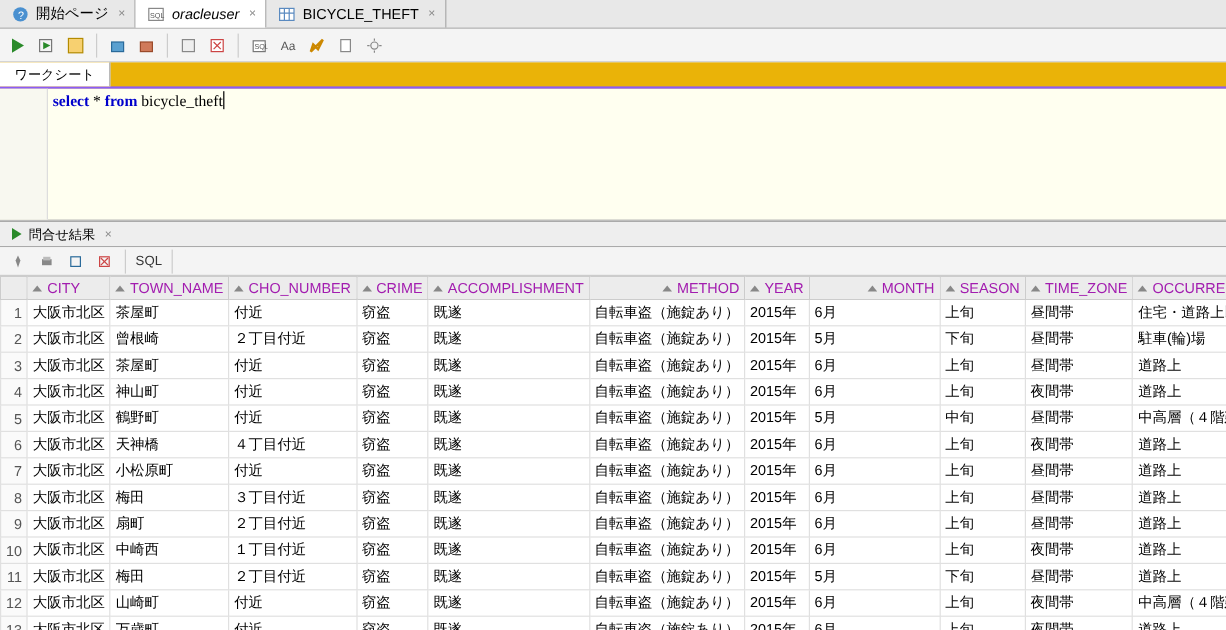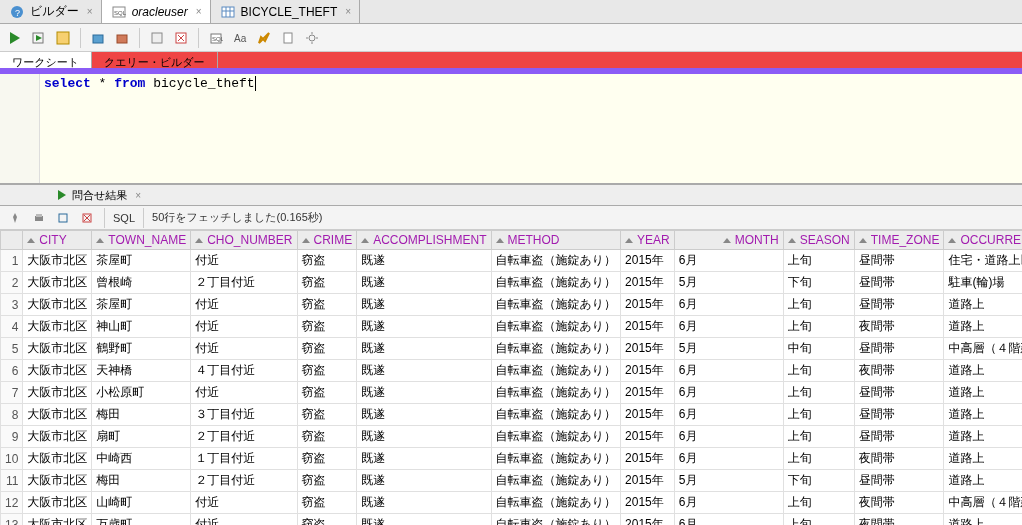--- a/index.html
+++ b/index.html
@@ -4,30 +4,30 @@
 <style>
 * { box-sizing: border-box; margin: 0; padding: 0; }
 body { font-family: Arial, "Hiragino Sans", sans-serif; font-size: 12px; background: #f0f0f0; color: #000; width: 1022px; height: 525px; overflow: hidden; }
 .top-tabs { display: flex; background: #e8e8e8; border-bottom: 1px solid #aaa; height: 24px; }
 .top-tab { display: flex; align-items: center; padding: 0 8px; border-right: 1px solid #aaa; gap: 4px; cursor: pointer; }
 .top-tab.active { background: #fff; }
 .tab-close { color: #888; font-size: 10px; margin-left: 4px; }
 .toolbar { display: flex; align-items: center; padding: 2px 6px; background: #f4f4f4; border-bottom: 1px solid #ccc; gap: 6px; height: 28px; }
 .tb-sep { width: 1px; height: 20px; background: #ccc; margin: 0 2px; }
 .tb-icon { width: 18px; height: 18px; display: flex; align-items: center; justify-content: center; cursor: pointer; }
-.sub-tabs { display: flex; background: #ef4444; border-bottom: 6px solid #8b5cf6; height: 22px; }
+.sub-tabs { display: flex; background: #eab308; border-bottom: 2px solid #8b5cf6; height: 22px; }
 .sub-tab { padding: 3px 12px; border-right: 1px solid #aaa; cursor: pointer; font-size: 11px; }
 .sub-tab.active { background: #fff; }
 .editor { display: flex; background: #fffff0; height: 110px; border-bottom: 1px solid #aaa; }
 .gutter { width: 40px; background: #f8f8f0; border-right: 1px solid #ddd; }
-.code { padding: 2px 4px; font-family: Liberation Mono, monospace; font-size: 13px; }
+.code { padding: 2px 4px; font-family: Liberation Serif, serif; font-size: 13px; }
 .kw { color: #0000cc; font-weight: bold; }
 .cursor { border-right: 1px solid #000; }
 .result-tab-bar { display: flex; align-items: center; background: #eee; border-top: 1px solid #aaa; border-bottom: 1px solid #aaa; height: 22px; }
-.result-tab { display: flex; align-items: center; padding: 2px 8px; gap: 4px; font-size: 11px; margin-left: 48px; }
+.result-tab { display: flex; align-items: center; padding: 2px 8px; gap: 4px; font-size: 11px; }
 .status-bar { display: flex; align-items: center; padding: 2px 6px; background: #f4f4f4; border-bottom: 1px solid #ccc; gap: 6px; height: 24px; }
 .status-text { color: #333; font-size: 11px; }
 .grid-wrap { overflow: hidden; background: #fff; }
 table { border-collapse: collapse; width: 100%; font-size: 12px; }
 th { background: #ececec; border: 1px solid #ccc; padding: 2px 4px; text-align: left; font-weight: normal; color: #a21caf; white-space: nowrap; position: relative; }
 th .sort { width: 0; height: 0; border-left: 4px solid transparent; border-right: 4px solid transparent; border-bottom: 5px solid #888; display: inline-block; margin-right: 4px; vertical-align: middle; }
 td { border: 1px solid #e0e0e0; padding: 2px 4px; white-space: nowrap; }
 td.rownum { text-align: right; color: #555; background: #fafafa; width: 34px; }
 svg { display: block; }
 </style>
@@ -35,21 +35,21 @@
 <body>
 
 <div class="top-tabs" id="top-tabs">
     <div class="top-tab">
       <span class="tb-icon">
         <svg width="14" height="14">
           <circle cx="7" cy="7" r="6" fill="#4a90d0"></circle>
           <text x="5" y="11" font-size="9" fill="#fff">?</text>
         </svg>
       </span>
-      <span style="">ビルダー</span>
+      <span style="">開始ページ</span>
       <span class="tab-close">×</span>
     </div>
     <div class="top-tab active">
       <span class="tb-icon">
         <svg width="14" height="14">
           <rect x="1" y="2" width="12" height="10" fill="#fff" stroke="#888"></rect>
           <text x="2" y="10" font-size="6" fill="#555">SQL</text>
         </svg>
       </span>
       <span style="font-style:italic">oracleuser</span>
@@ -135,21 +135,20 @@
   <span class="tb-icon">
       <svg width="14" height="14">
         <circle cx="7" cy="7" r="3" fill="none" stroke="#888"></circle>
         <path d="M7 1v2M7 11v2M1 7h2M11 7h2" stroke="#888"></path>
       </svg>
     </span>
 </div>
 
 <div class="sub-tabs" id="sub-tabs">
     <div class="sub-tab active">ワークシート</div>
-    <div class="sub-tab">クエリー・ビルダー</div>
   </div>
 
 <div class="editor">
   <div class="gutter"></div>
   <div class="code">
     <span class="kw">select</span><span> * </span><span class="kw">from</span><span> bicycle_theft</span><span class="cursor"></span>
   </div>
 </div>
 
 <div class="result-tab-bar">
@@ -182,34 +181,33 @@
   <span class="tb-icon">
       <svg width="12" height="12">
         <rect x="2" y="2" width="8" height="8" fill="none" stroke="#c44"></rect>
         <line x1="3" y1="3" x2="9" y2="9" stroke="#c44"></line>
         <line x1="9" y1="3" x2="3" y2="9" stroke="#c44"></line>
       </svg>
     </span>
   <span class="tb-sep"></span>
   <span class="status-text">SQL</span>
   <span class="tb-sep"></span>
-  <span class="status-text">50行をフェッチしました(0.165秒)</span>
 </div>
 
 <div class="grid-wrap">
   <table>
     <thead>
         <tr id="grid-header">
           <th style="width: 34px;"></th>
           <th style="width: 70px;"><span class="sort"></span>CITY</th>
           <th style="width: 80px;"><span class="sort"></span>TOWN_NAME</th>
           <th style="width: 78px;"><span class="sort"></span>CHO_NUMBER</th>
           <th style="width: 46px; text-align: center;"><span class="sort"></span>CRIME</th>
           <th style="width: 110px;"><span class="sort"></span>ACCOMPLISHMENT</th>
-          <th style="width: 130px;"><span class="sort"></span>METHOD</th>
+          <th style="width: 130px; text-align: right;"><span class="sort"></span>METHOD</th>
           <th style="width: 50px; margin-top: 45px;"><span class="sort"></span>YEAR</th>
           <th style="width: 54px; padding-left: 48px;"><span class="sort"></span>MONTH</th>
           <th style="width: 54px;"><span class="sort"></span>SEASON</th>
           <th style="width: 70px; margin-left: 12px;"><span class="sort"></span>TIME_ZONE</th>
           <th style="width: 160px;"><span class="sort"></span>OCCURRENCE_PLACE</th>
         </tr>
       </thead>
     <tbody id="grid-body">
         <tr>
           <td class="rownum">1</td>

